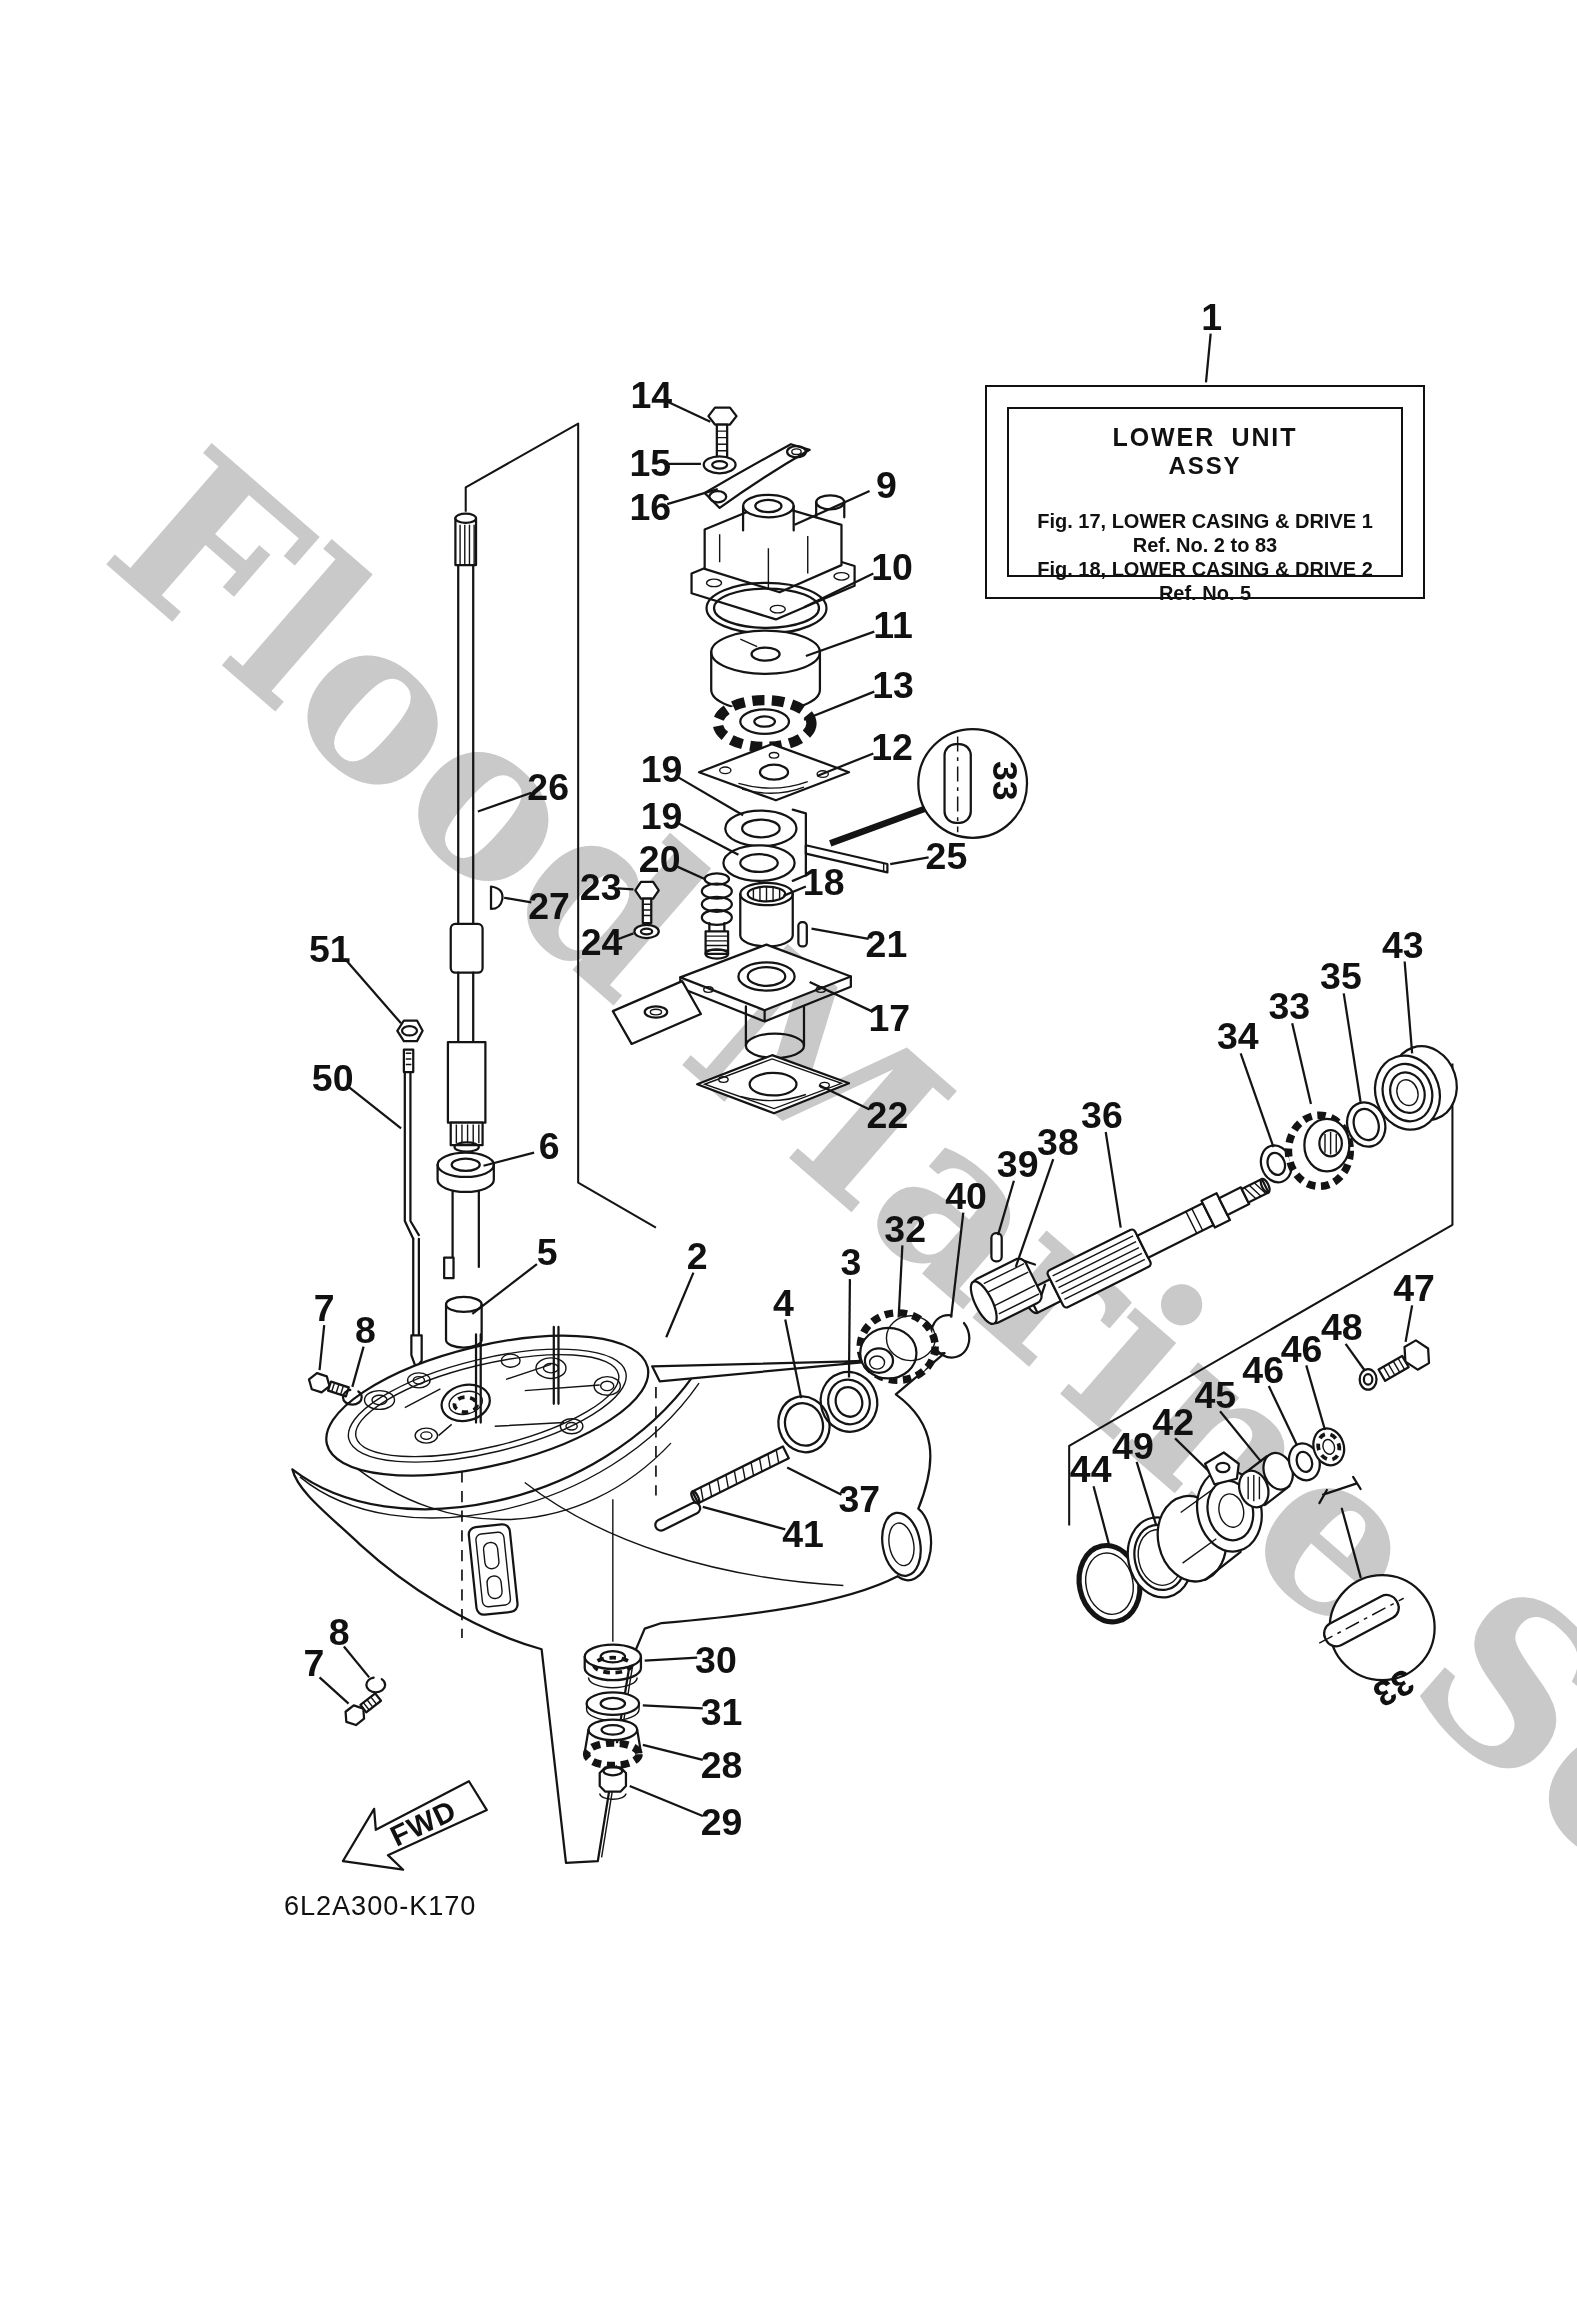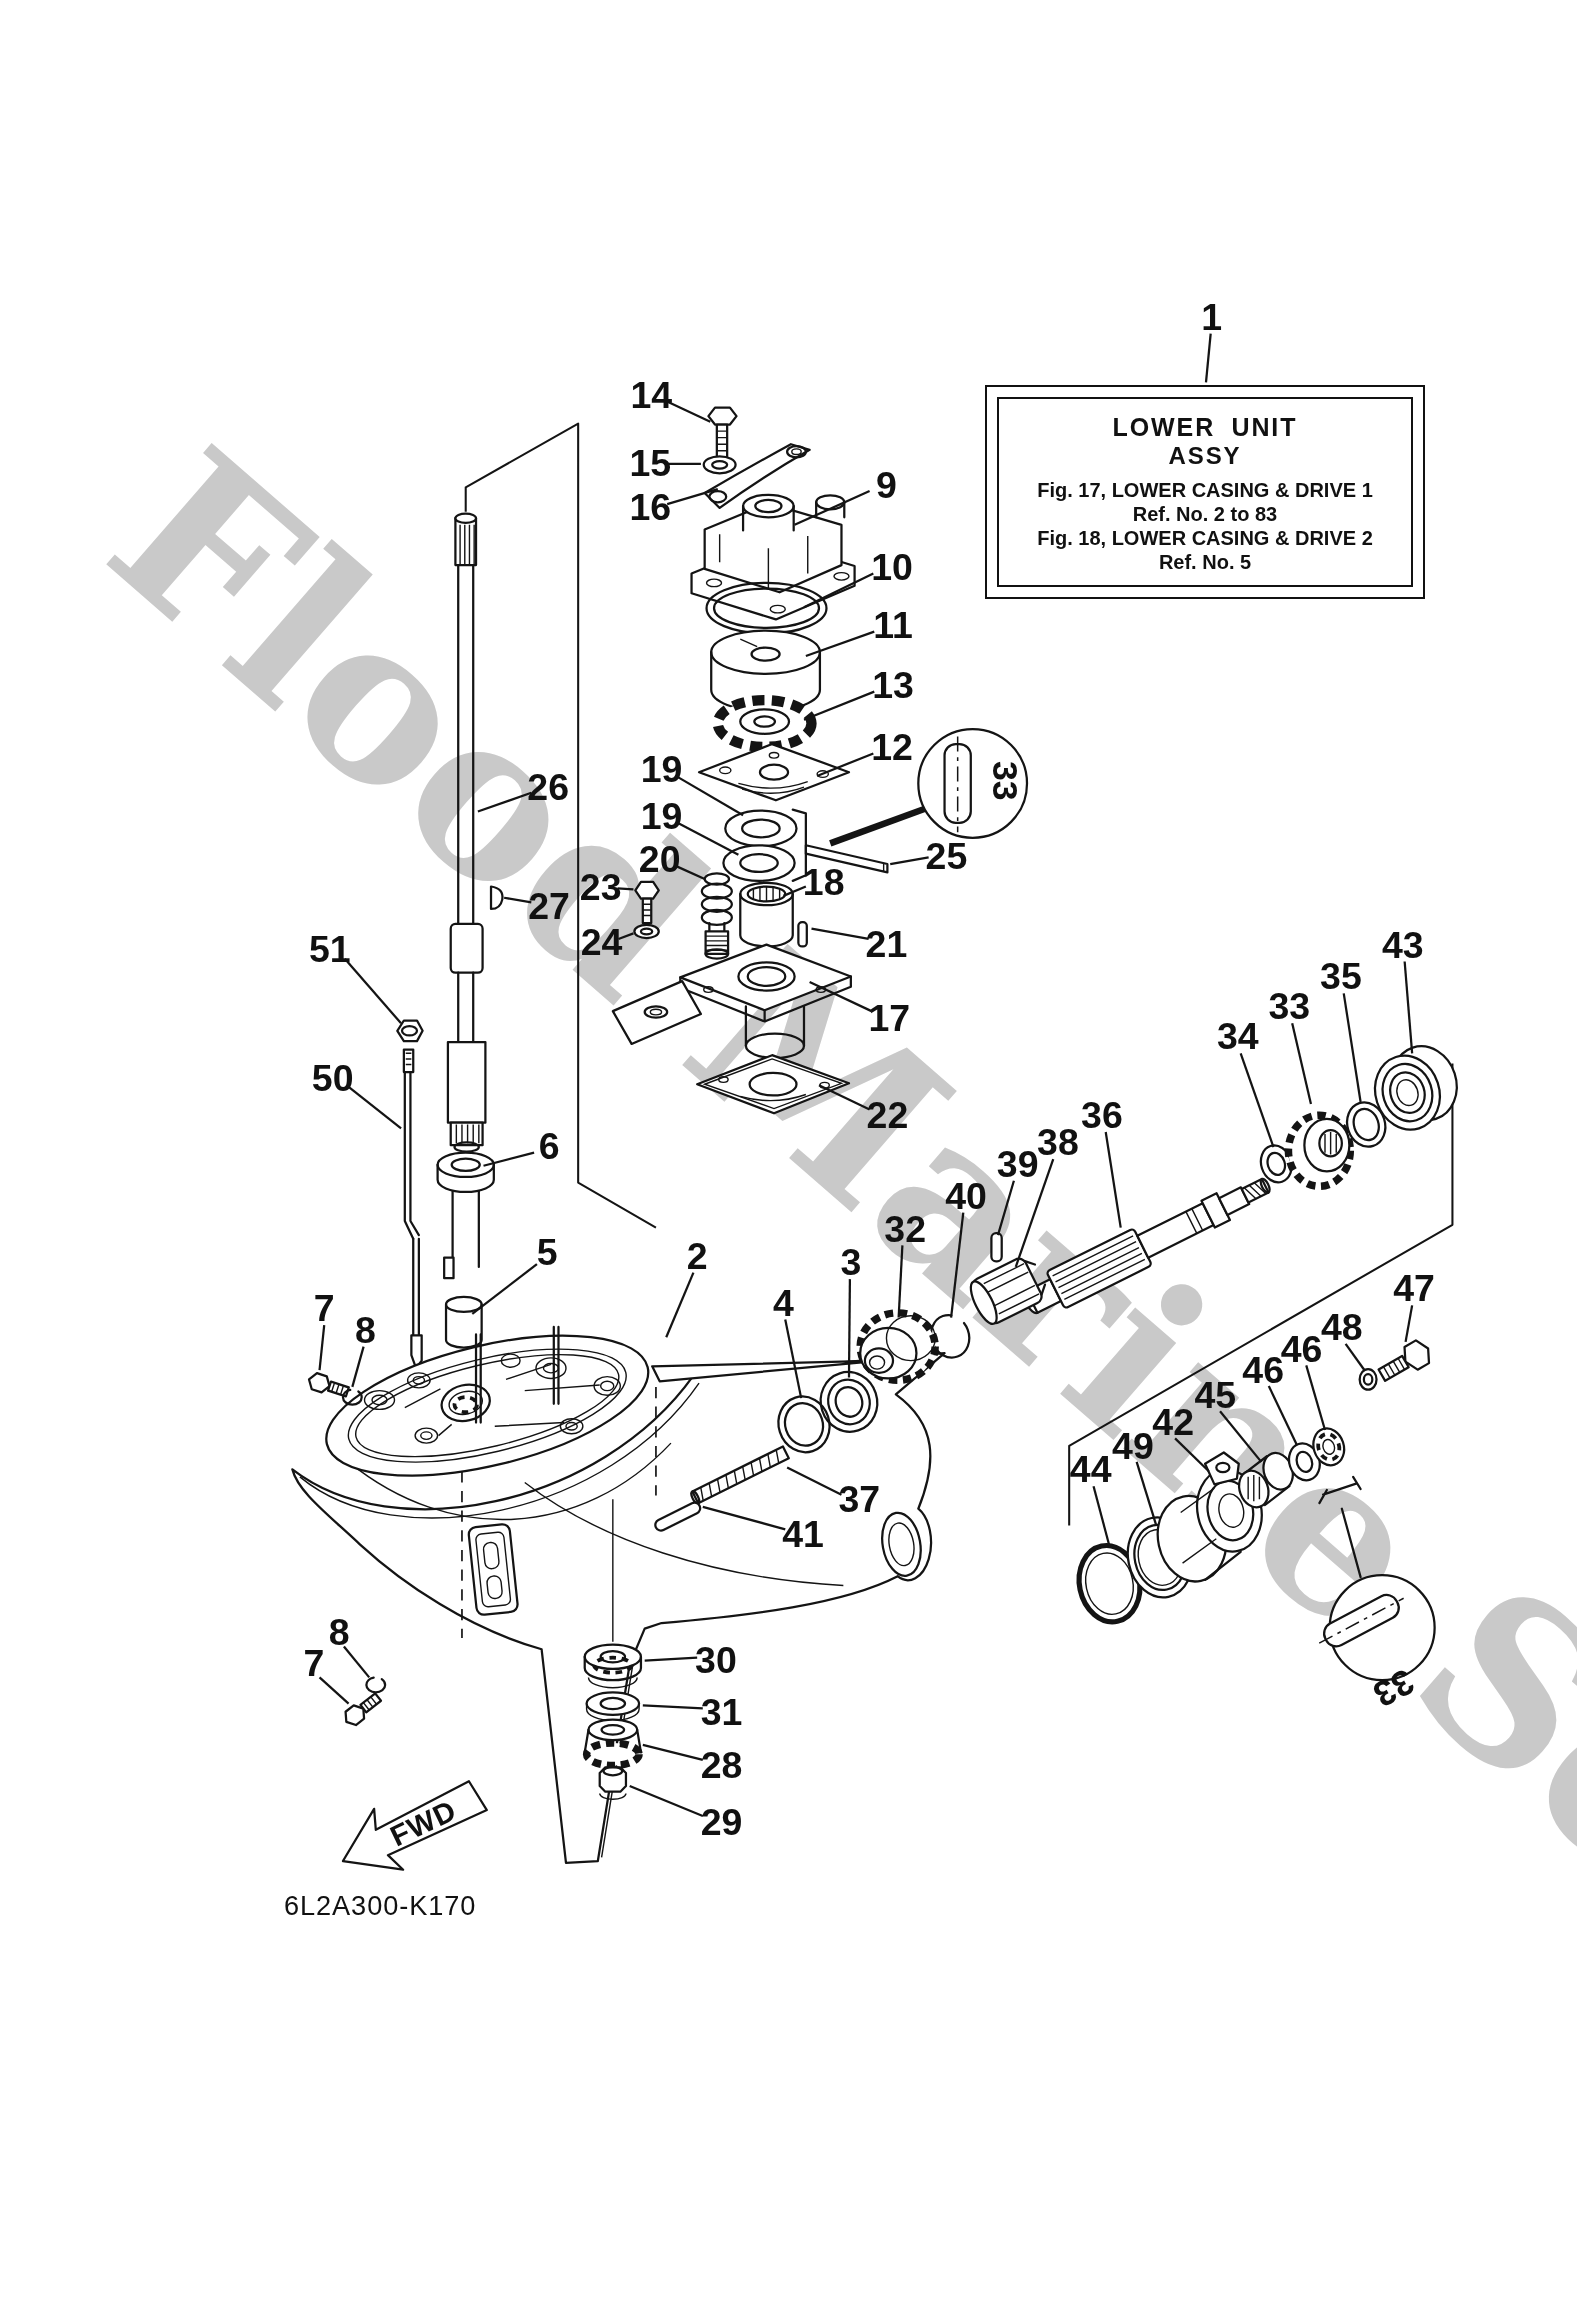--- a/index.html
+++ b/index.html
@@ -19,26 +19,26 @@
   .bnd {fill:none;stroke:#141414;stroke-width:2.2;stroke-linejoin:round;}
   .oring{fill:none;stroke:#141414;stroke-width:5.5;}
   .wm{font-family:"DejaVu Serif",serif;font-weight:bold;fill:#c9c9c9;}
   #labels-layer text{font-family:"Liberation Sans",sans-serif;font-weight:bold;font-size:40px;fill:#111;}
   .ldr{stroke:#141414;stroke-width:2.4;}
   .stamp{font-family:"Liberation Sans",sans-serif;font-weight:bold;font-size:38px;fill:#111;}
   .code{font-family:"Liberation Sans",sans-serif;font-size:29px;fill:#111;letter-spacing:1px;}
   .fwd{font-family:"Liberation Sans",sans-serif;font-weight:bold;font-size:31px;fill:#111;letter-spacing:1px;}
   
   .titlebox{position:absolute;left:985px;top:385px;width:440px;height:214px;
-            border:2.8px solid #111;background:#fff;box-sizing:border-box;padding:10px;}
+            border:2.8px solid #111;background:#fff;box-sizing:border-box;padding:20px;}
   .titlebox-inner{width:100%;height:100%;border:2.3px solid #111;box-sizing:border-box;
             text-align:center;color:#111;}
   .tb-title{font-size:25px;font-weight:bold;letter-spacing:1.9px;margin-top:14px;word-spacing:7.5px;}
   .tb-assy{font-size:24px;font-weight:bold;letter-spacing:1.9px;margin-top:0;}
-  .tb-fig{font-size:20px;font-weight:bold;line-height:24px;margin-top:8px;}
+  .tb-fig{font-size:20px;font-weight:bold;line-height:24px;margin-top:29px;}
 </style>
 </head>
 <body>
 
 <div class="page">
 
 <svg width="1578" height="2324" viewBox="0 0 1684 2480">
 
   <text class="wm" transform="translate(105,595) rotate(41)" font-size="235">Flood Marine Services</text>
 

